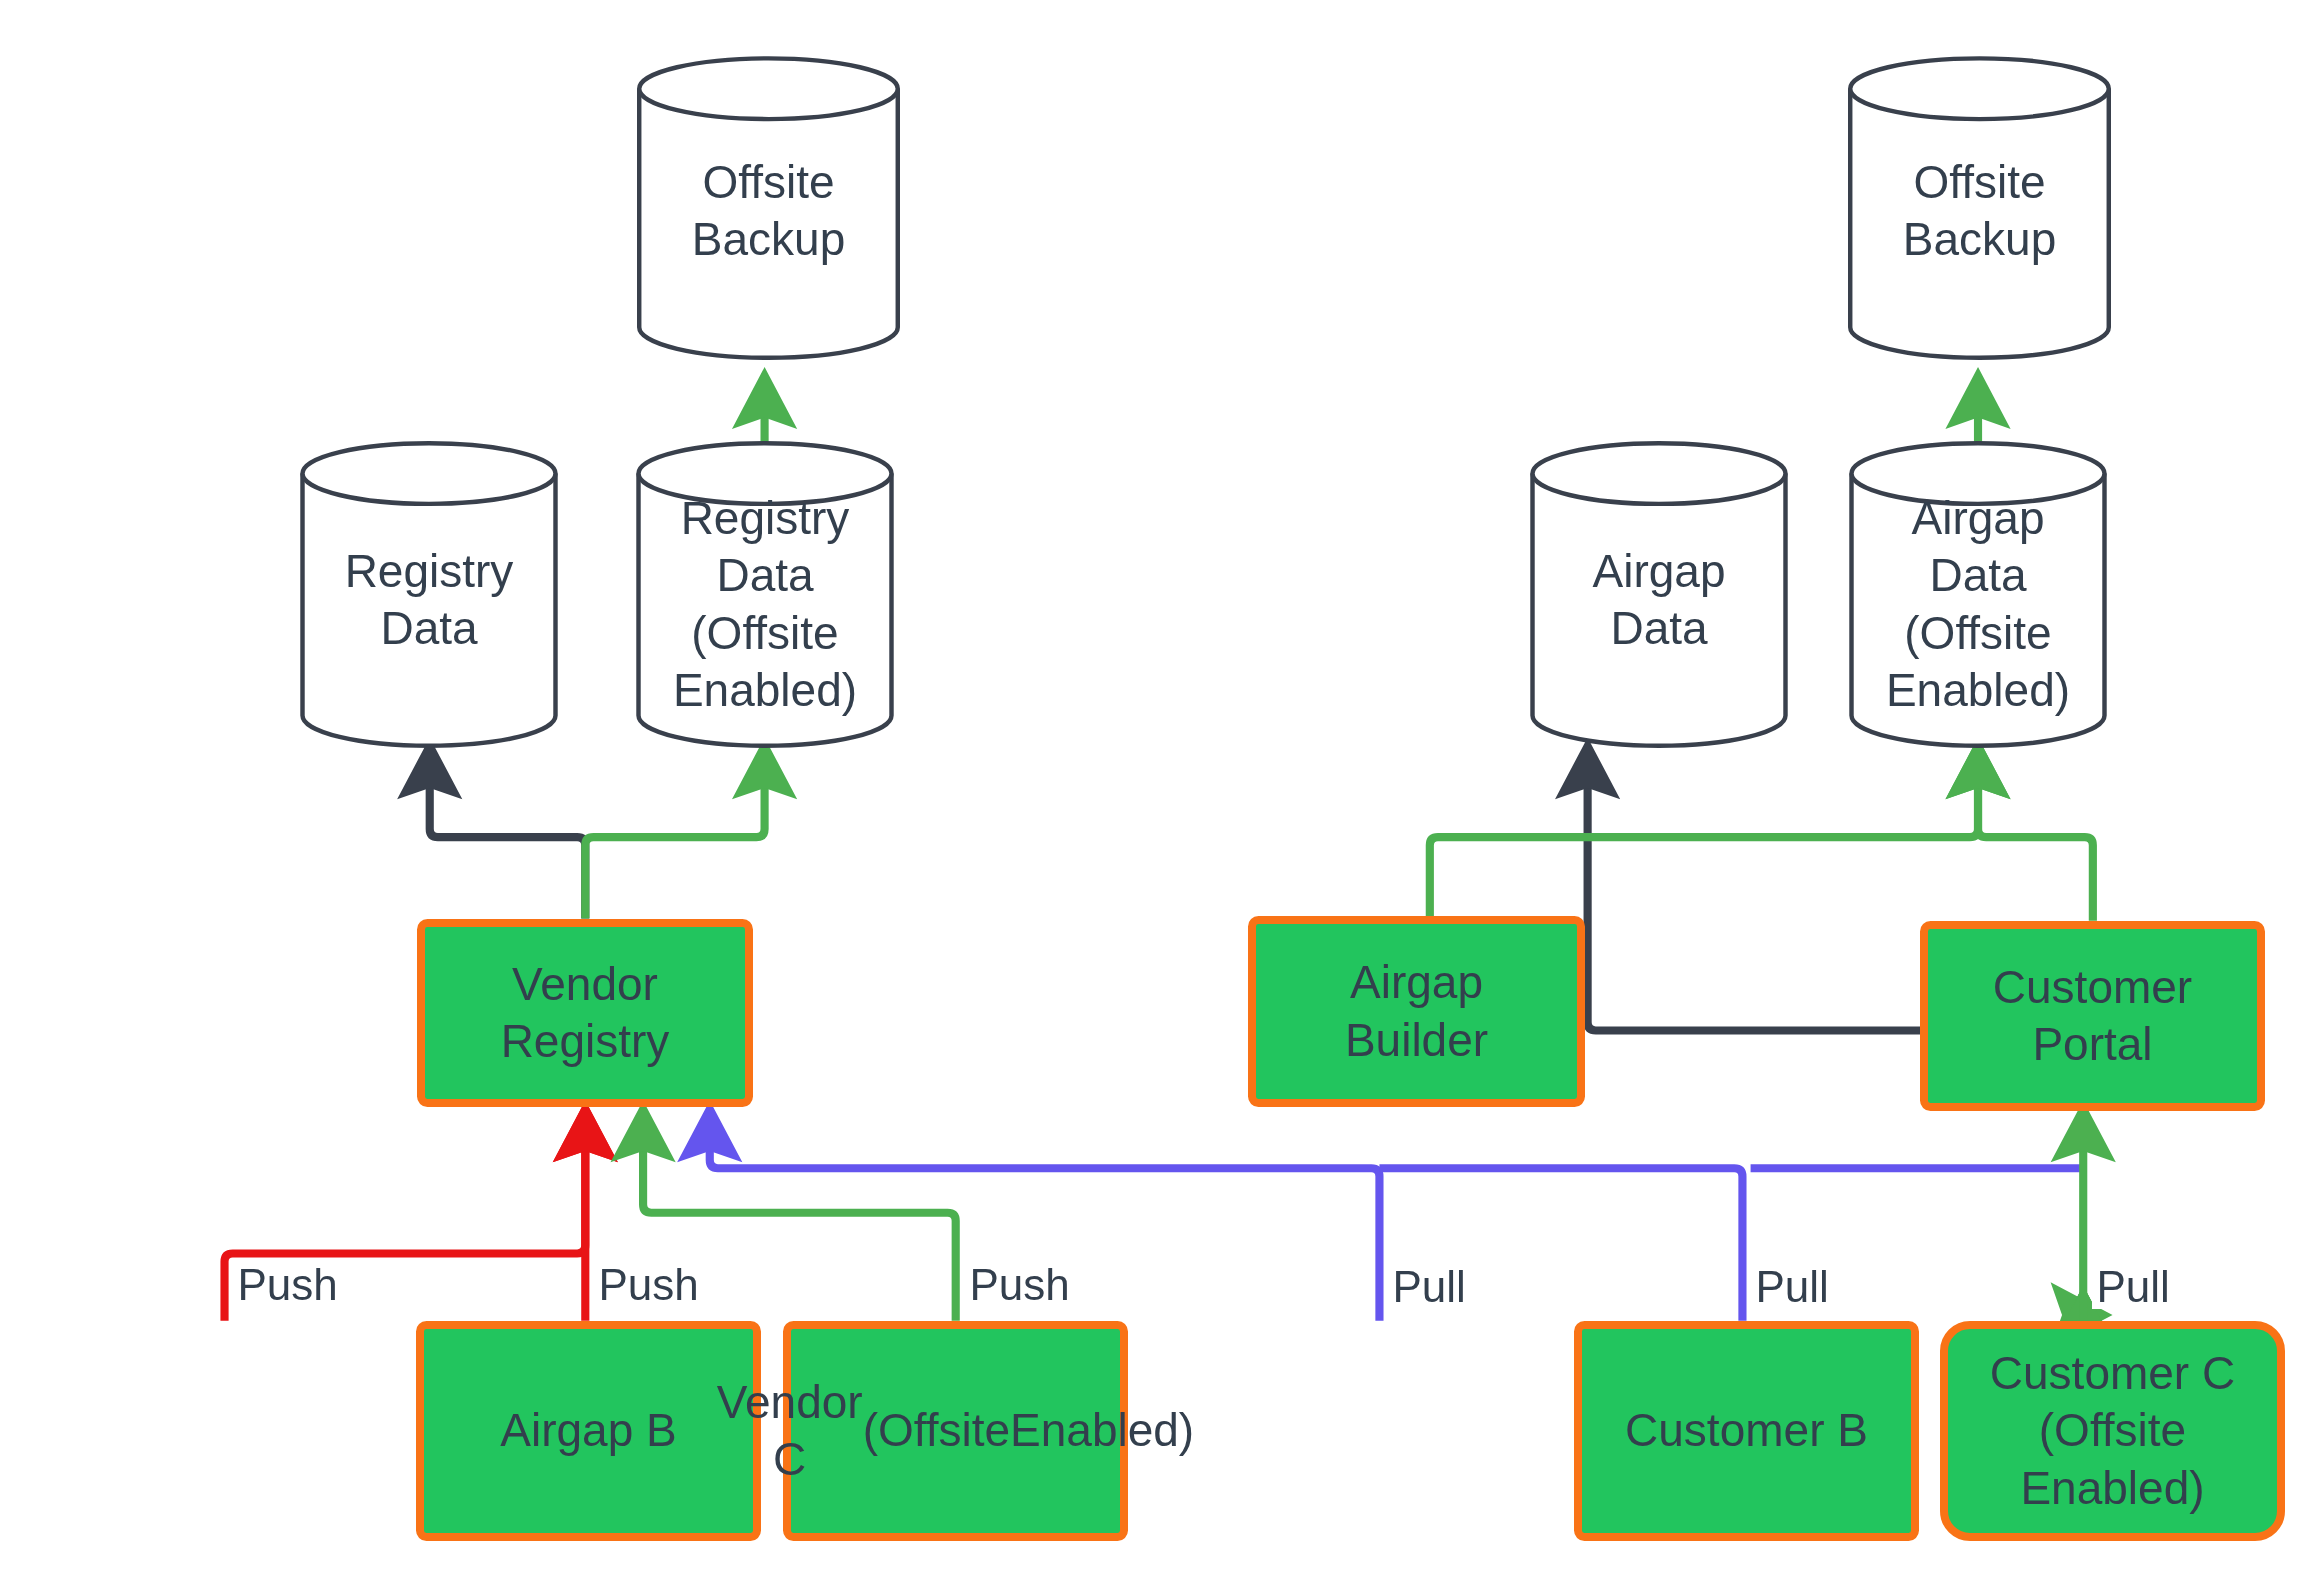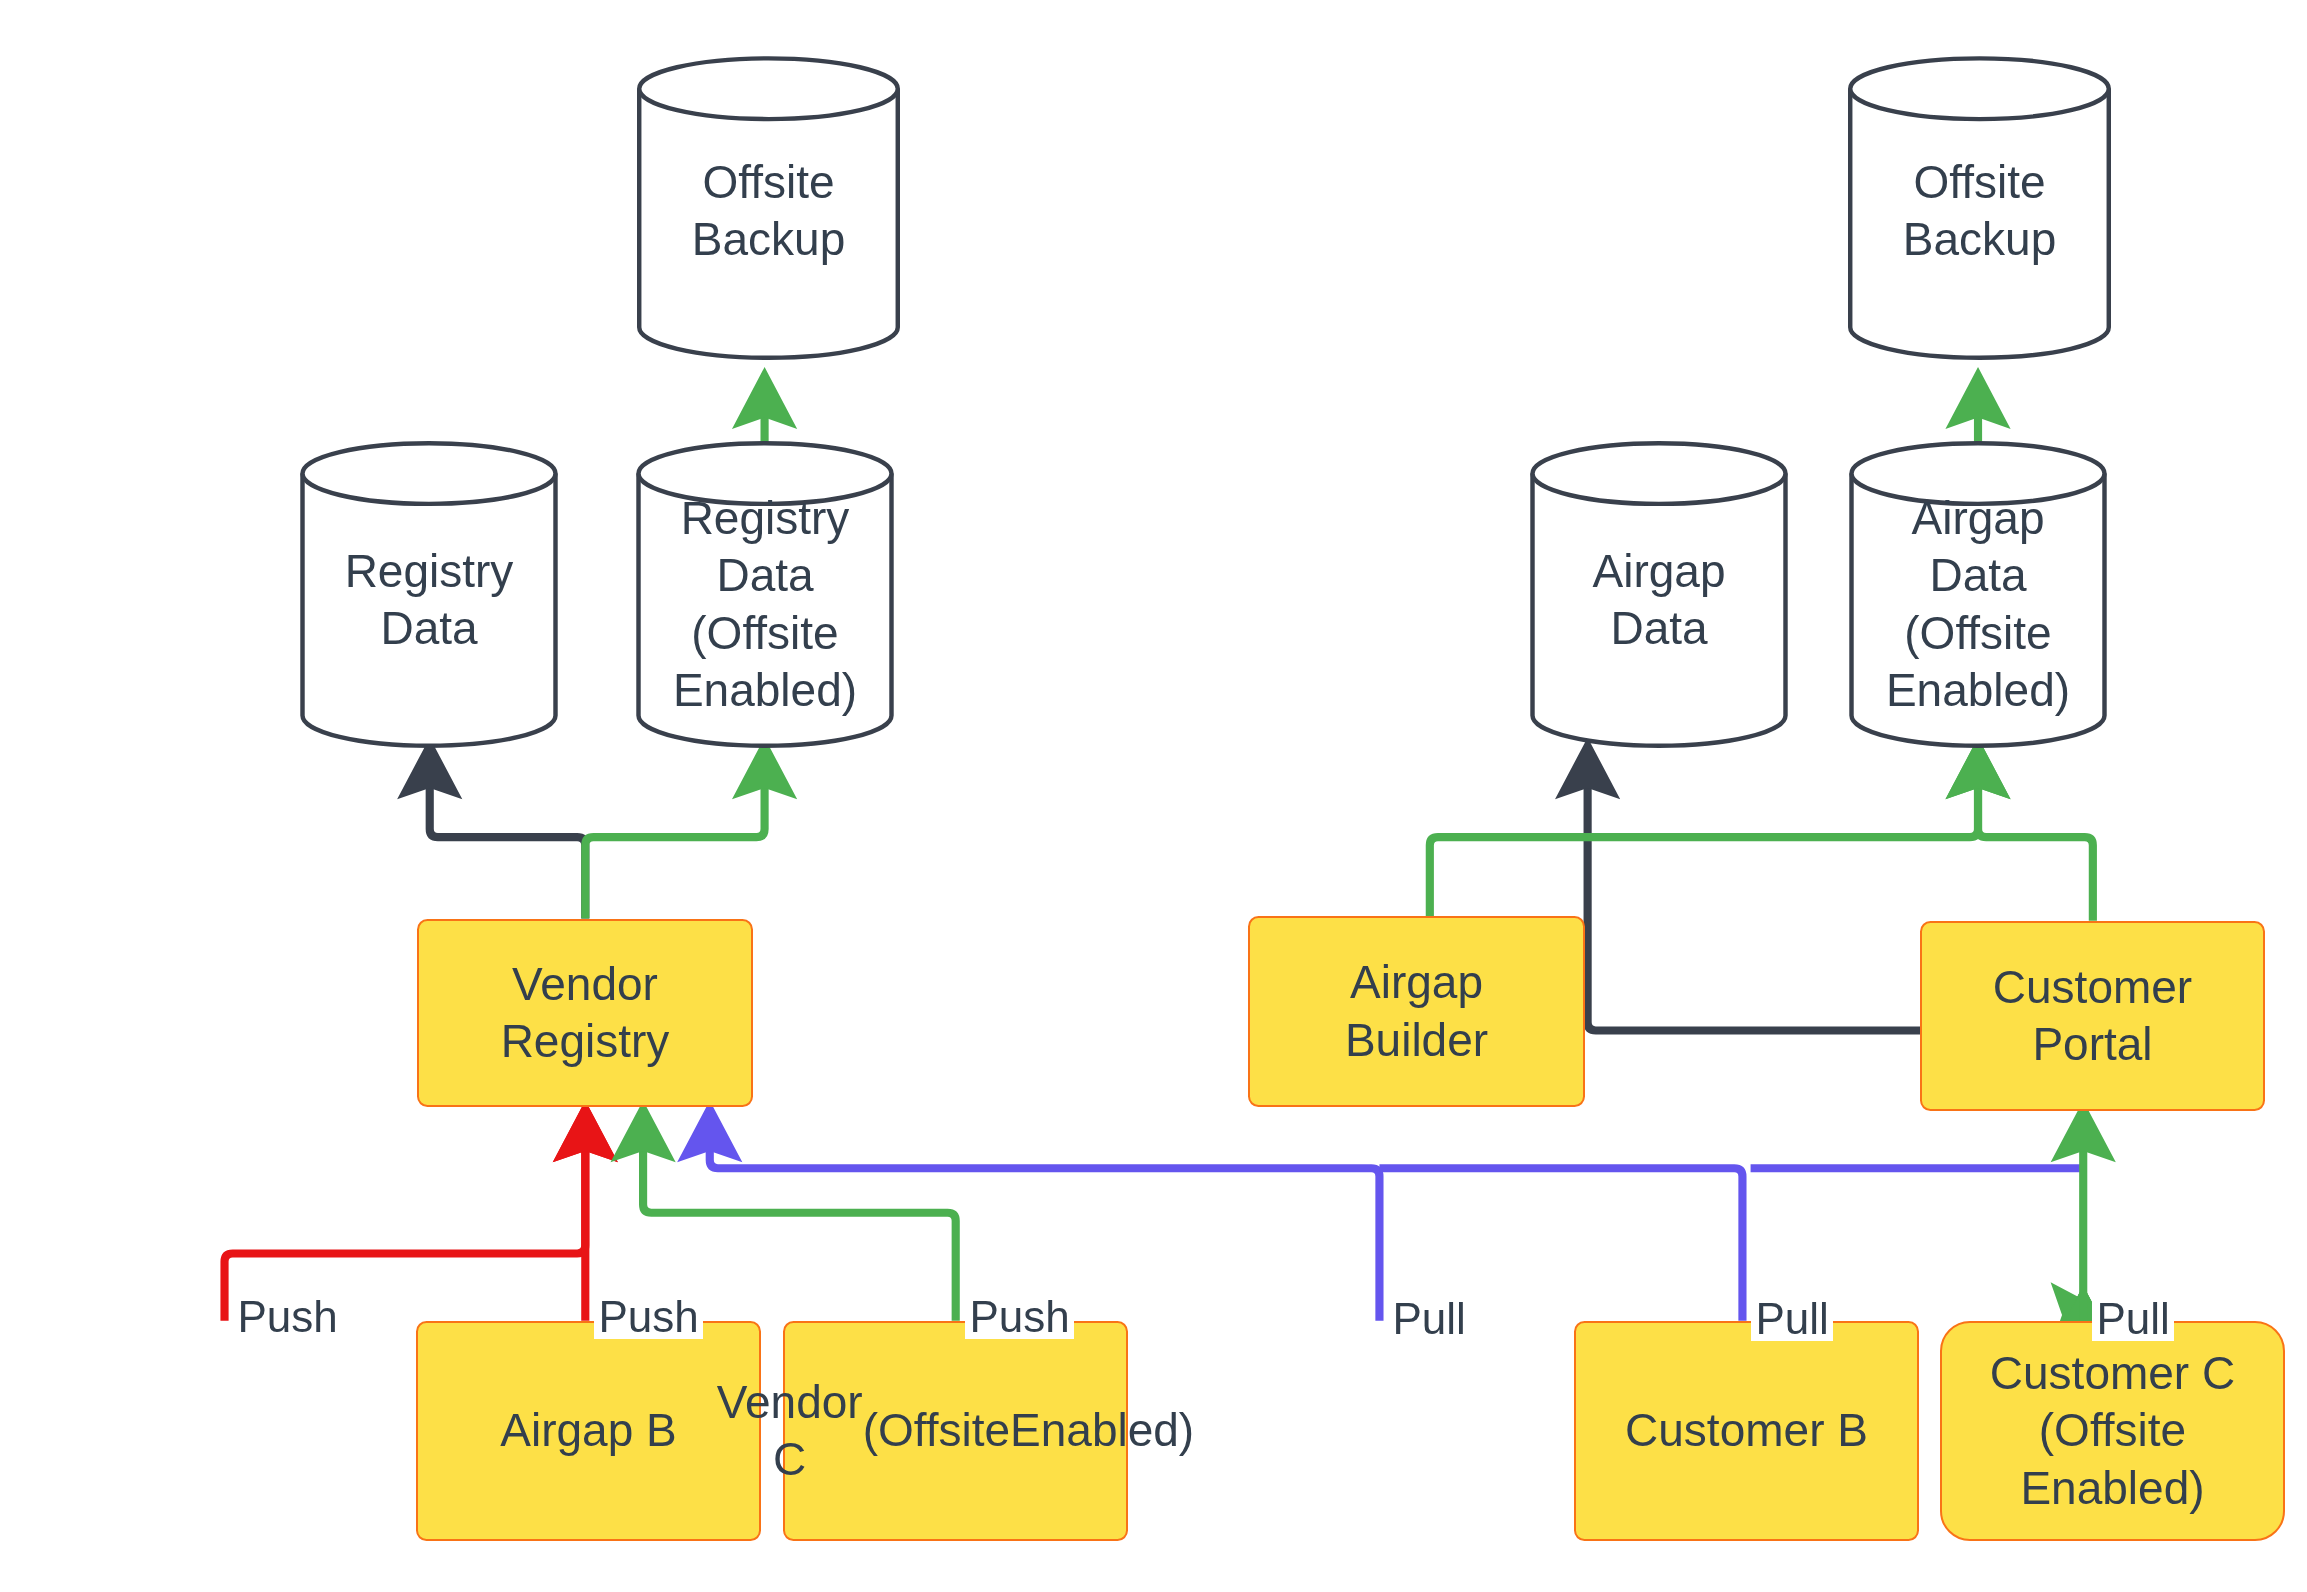--- a/index.html
+++ b/index.html
@@ -8,33 +8,33 @@
     width:2307px;height:1592px;
     font-family:"Liberation Sans","DejaVu Sans",sans-serif;
     overflow:hidden;
   }
   #stage{position:relative;width:2307px;height:1592px;background:#ffffff;}
   #wires{position:absolute;left:0;top:0;width:2307px;height:1592px;}
 
   .node{position:absolute;box-sizing:border-box;display:flex;align-items:center;
         justify-content:center;text-align:center;color:#333f4d;}
   .box{
-    border:2px solid #f97316;border-radius:10.4px;background:#fde047;
+    border:8px solid #f97316;border-radius:10.4px;background:#22c55e;
     font-size:46px;line-height:1.24;
   }
   .dbwrap{background:transparent;}
   .dbwrap .dblabel{
     position:absolute;left:0;right:0;
     display:flex;align-items:center;justify-content:center;text-align:center;
     font-size:46px;line-height:1.24;color:#333f4d;
     pointer-events:none;
   }
   .edgelabel{
     position:absolute;font-size:44px;color:#333f4d;white-space:nowrap;
-    background:#ffffff;padding:0 4.4px;line-height:1;margin-top:32px;
+    background:#ffffff;padding:0 4.4px;line-height:1;
   }
 </style>
 </head>
 <body>
 
 <div id="stage">
 
   <svg id="wires" viewBox="0 0 3114 2149">
     <defs>
       <marker id="ah-dark" markerWidth="10" markerHeight="10" refX="5.2" refY="5" orient="auto" markerUnits="strokeWidth">

